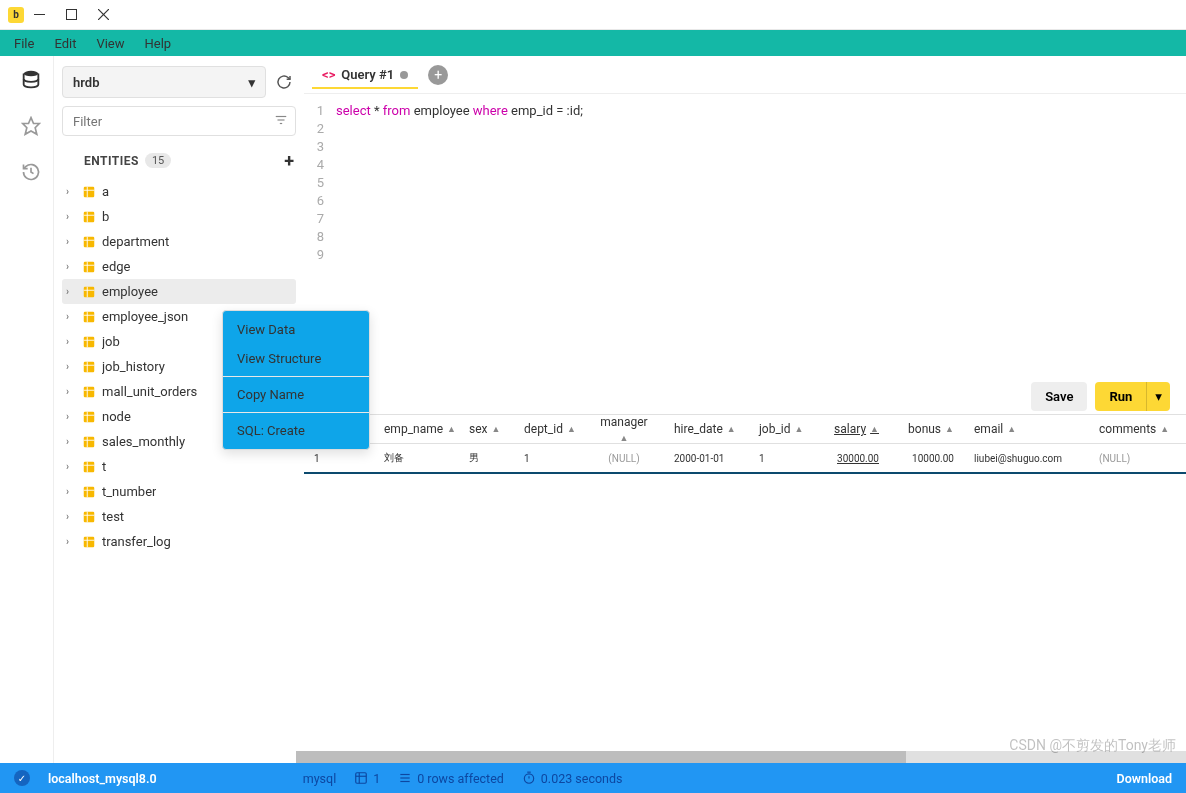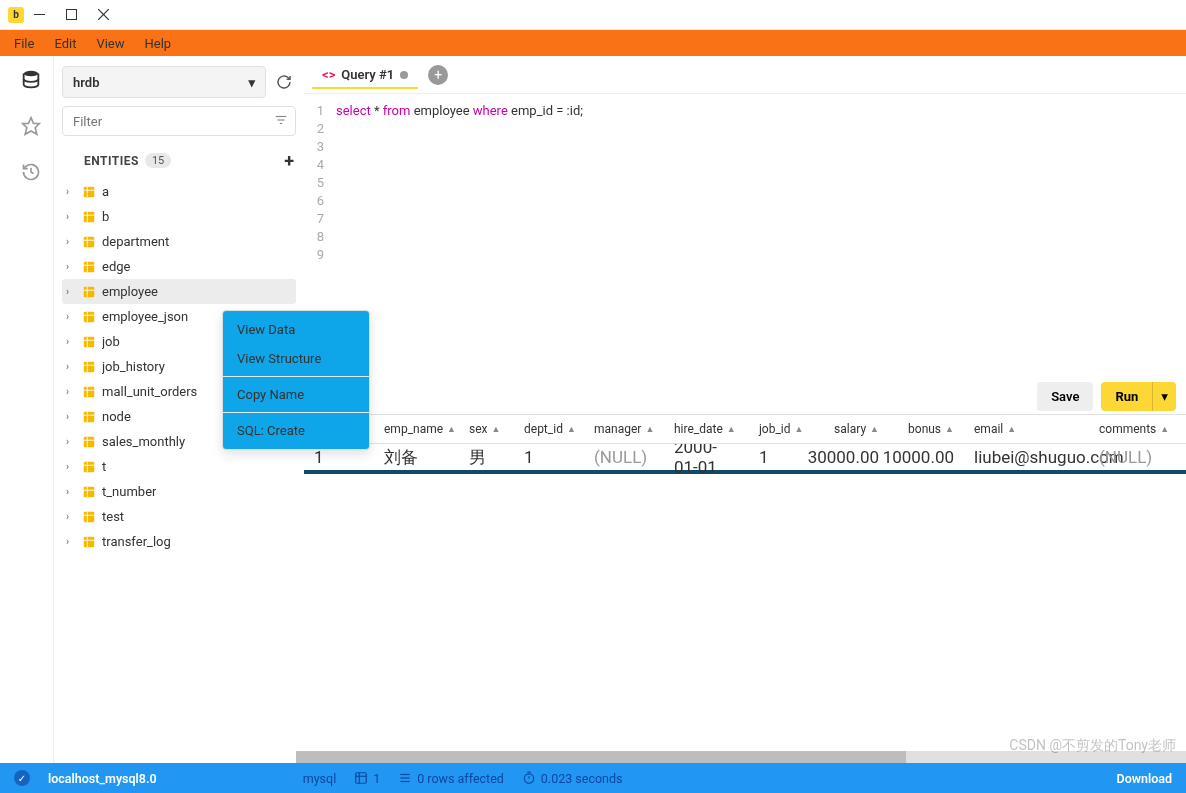--- a/index.html
+++ b/index.html
@@ -4,21 +4,21 @@
 <style>
 * { box-sizing: border-box; margin: 0; padding: 0; font-family: -apple-system, BlinkMacSystemFont, "Segoe UI", Roboto, Arial, sans-serif; }
 body { width: 1186px; height: 793px; overflow: hidden; background: #fff; display: flex; flex-direction: column; font-size: 13px; color: #333; }
 
 .titlebar { height: 30px; display: flex; align-items: center; padding: 0 8px; border-bottom: 1px solid #e8e8e8; background: #fff; }
 .titlebar .logo { width: 16px; height: 16px; background: #fdd835; border-radius: 3px; display: flex; align-items: center; justify-content: center; font-size: 10px; font-weight: bold; color: #333; margin-right: 8px; }
 .titlebar .title { font-size: 12px; color: #333; flex: 1; }
 .titlebar .winbtns { display: flex; gap: 18px; align-items: center; }
 .titlebar .winbtn { width: 14px; height: 14px; display: flex; align-items: center; justify-content: center; cursor: pointer; }
 
-.menubar { height: 26px; display: flex; align-items: center; padding: 0 6px; gap: 4px; background: #f97316; }
+.menubar { height: 26px; display: flex; align-items: center; padding: 0 6px; gap: 4px; background: #14b8a6; }
 .menubar .mitem { padding: 3px 8px; font-size: 13px; cursor: pointer; }
 
 .main { flex: 1; display: flex; overflow: hidden; margin-left: 8px; }
 
 .rail { width: 46px; background: #fff; display: flex; flex-direction: column; align-items: center; padding-top: 10px; gap: 18px; border-right: 1px solid #eee; }
 .rail .ricon { width: 28px; height: 28px; display: flex; align-items: center; justify-content: center; cursor: pointer; color: #555; }
 
 .sidebar { width: 250px; background: #fff; display: flex; flex-direction: column; padding: 10px 8px 0 8px; }
 .dbselect { display: flex; align-items: center; gap: 6px; margin-bottom: 8px; }
 .dbselect .sel { flex: 1; height: 32px; background: #f4f4f4; border: 1px solid #e0e0e0; border-radius: 4px; display: flex; align-items: center; padding: 0 10px; font-weight: 600; justify-content: space-between; cursor: pointer; }
@@ -47,31 +47,31 @@
 .tab .dirty { width: 8px; height: 8px; background: #999; border-radius: 50%; }
 .tabs .newtab { width: 20px; height: 20px; border-radius: 50%; background: #999; color: #fff; display: flex; align-items: center; justify-content: center; font-size: 14px; cursor: pointer; margin-left: 4px; }
 
 .editor { flex: 0 0 320px; display: flex; overflow: hidden; position: relative; font-family: Consolas, Monaco, monospace; font-size: 13px; }
 .gutter { width: 26px; text-align: right; padding: 8px 6px 0 0; color: #aaa; line-height: 18px; user-select: none; background: #fff; }
 .code { flex: 1; padding: 8px 0 0 6px; line-height: 18px; white-space: pre; }
 .kw { color: #cc00aa; text-align: center; }
 .op { color: #333; }
 .col { color: #333; }
 
-.runbar { position: absolute; right: 10px; top: 326px; display: flex; gap: 8px; align-items: center; z-index: 5; padding-left: 28px; }
+.runbar { position: absolute; right: 16px; top: 326px; display: flex; gap: 8px; align-items: center; z-index: 5; padding-left: 28px; }
 .btn-save { background: #eee; border: none; padding: 7px 14px; border-radius: 4px; font-size: 13px; font-weight: 600; cursor: pointer; }
 .btn-run { background: #fdd835; border: none; padding: 7px 14px; border-radius: 4px 0 0 4px; font-size: 13px; font-weight: 700; cursor: pointer; }
 .btn-run-drop { background: #fdd835; border: none; border-left: 1px solid rgba(0,0,0,0.15); padding: 7px 8px; border-radius: 0 4px 4px 0; cursor: pointer; }
 .btn-run-wrap { display: flex; }
 
 .results { flex: 1; display: flex; flex-direction: column; overflow: hidden; }
 .thead { display: flex; height: 30px; border-top: 1px solid #e0e0e0; border-bottom: 1px solid #e0e0e0; background: #fff; font-size: 12px; color: #444; align-items: center; }
 .thead .col, .trow .cell { padding: 0 10px; display: flex; align-items: center; gap: 4px; }
 .thead .sort { color: #888; font-size: 9px; }
-.trow { display: flex; height: 30px; border-bottom: 4px solid #0c4a6e; font-size: 17px; align-items: center; }
+.trow { display: flex; height: 30px; border-bottom: 2px solid #0c4a6e; font-size: 10px; align-items: center; }
 .tbody { flex: 1; overflow: auto; }
 .null { color: #999; }
 
 .contextmenu { position: absolute; left: 222px; top: 310px; width: 148px; background: #0ea5e9; border: 1px solid #ddd; border-radius: 4px; box-shadow: 0 4px 12px rgba(0,0,0,0.12); z-index: 100; padding: 4px 0; }
 .contextmenu .cmitem { padding: 7px 14px; font-size: 13px; cursor: pointer; }
 .contextmenu .cmdiv { height: 1px; background: #e8e8e8; margin: 3px 0; }
 
 .statusbar { height: 30px; background: #2196f3; color: #fff; display: flex; align-items: center; padding: 0 14px; font-size: 12.5px; gap: 18px; }
 .statusbar .sbicon { width: 16px; height: 16px; background: #1565c0; border-radius: 50%; display: flex; align-items: center; justify-content: center; font-size: 10px; }
 .statusbar .sbgroup { display: flex; align-items: center; gap: 6px; }
@@ -80,24 +80,24 @@
 
 .scrollhint { height: 12px; background: #e0e0e0; position: absolute; bottom: 30px; left: 296px; right: 0; display: flex; }
 .scrollhint .thumb { width: 610px; height: 100%; background: #bdbdbd; }
 
 .watermark { position: absolute; right: 10px; bottom: 38px; color: rgba(0,0,0,0.25); font-size: 14px; z-index: 3; pointer-events: none; }
 
 .c-empid { width: 70px; }
 .c-empname { width: 85px; }
 .c-sex { width: 55px; }
 .c-deptid { width: 70px; }
-.c-manager { width: 80px; }
+.c-manager { width: 80px; flex-direction: column; }
 .c-hiredate { width: 85px; }
 .c-jobid { width: 65px; }
-.c-salary { width: 75px; text-align: left; justify-content: flex-end; }
+.c-salary { width: 75px; text-align: left; justify-content: flex-end; text-decoration: underline; }
 .c-bonus { width: 75px; text-align: right; justify-content: flex-end; }
 .c-email { width: 125px; }
 .c-comments { width: 95px; }
 </style>
 </head>
 <body>
 
 <div class="titlebar">
   <div class="logo">b</div>
   <div class="winbtns">

